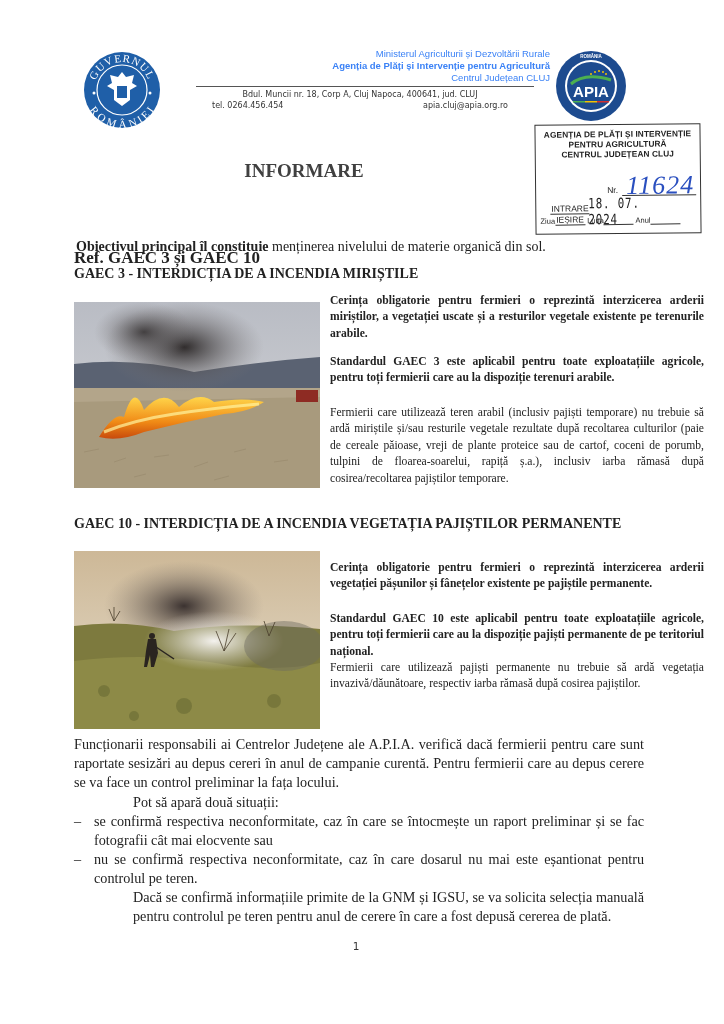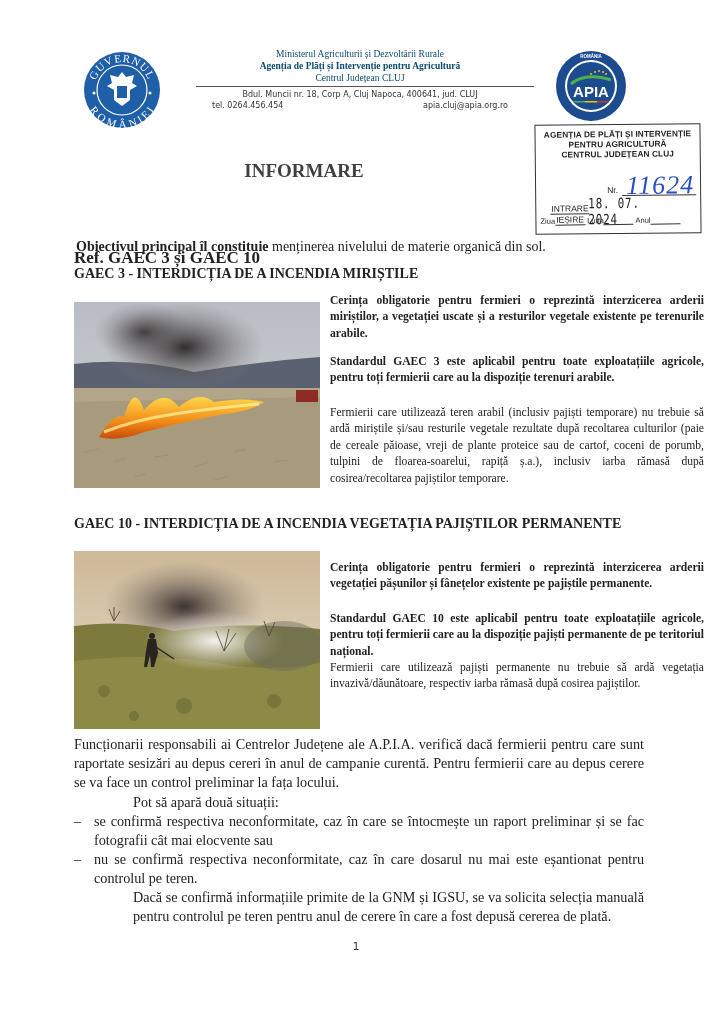--- a/index.html
+++ b/index.html
@@ -1,21 +1,21 @@
 <!DOCTYPE html>
 <html><head>
 <meta charset="utf-8">
 <style>
   html, body { margin: 0; padding: 0; background: #ffffff; }
   body { width: 724px; height: 1024px; position: relative; overflow: hidden; color: #1a1a1a; font-family: "Liberation Serif", serif; }
   .abs { position: absolute; }
 
   
   .gov-logo { left: 82px; top: 50px; width: 80px; height: 80px; }
-  .hdr-center { left: 170px; top: 48px; width: 380px; font-family: Liberation Serif, serif; color: #0c4a6e; text-align: center; }
+  .hdr-center { left: 170px; top: 48px; width: 380px; font-family: Liberation Sans, sans-serif; color: #3b82f6; text-align: right; }
   .hdr-l1 { font-size: 9.5px; line-height: 12px; }
   .hdr-l2 { font-size: 9.5px; line-height: 12px; font-weight: bold; }
   .hdr-l3 { font-size: 9.5px; line-height: 12px; }
   .hdr-rule { left: 196px; top: 86px; width: 338px; height: 1px; background: #555; }
   .hdr-addr { left: 212px; top: 90px; width: 296px; font-family: "DejaVu Sans", sans-serif; font-size: 8px; color: #333; line-height: 10.5px; }
   .hdr-addr .row { display: flex; justify-content: space-between; gap: 48px; }
   .hdr-addr .center { text-align: center; }
 
   .apia-logo { left: 555px; top: 50px; width: 72px; height: 72px; }
 

